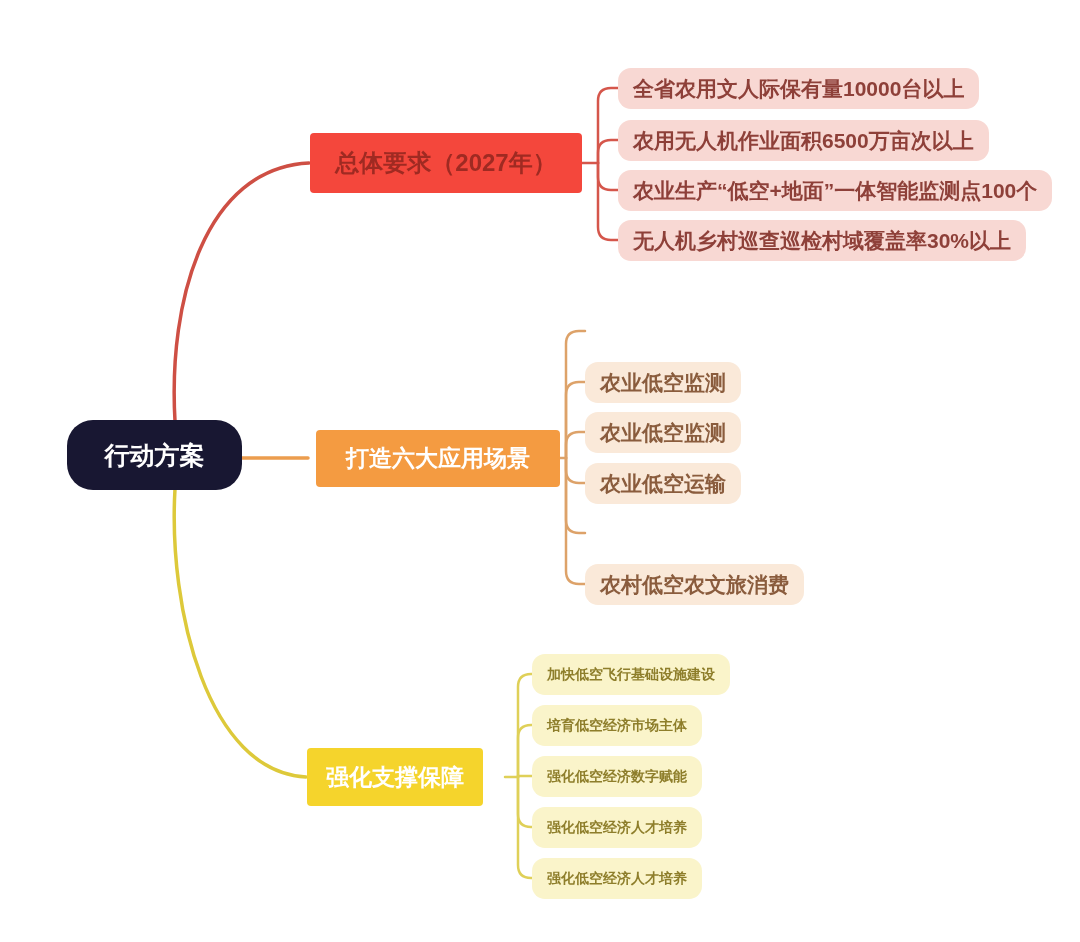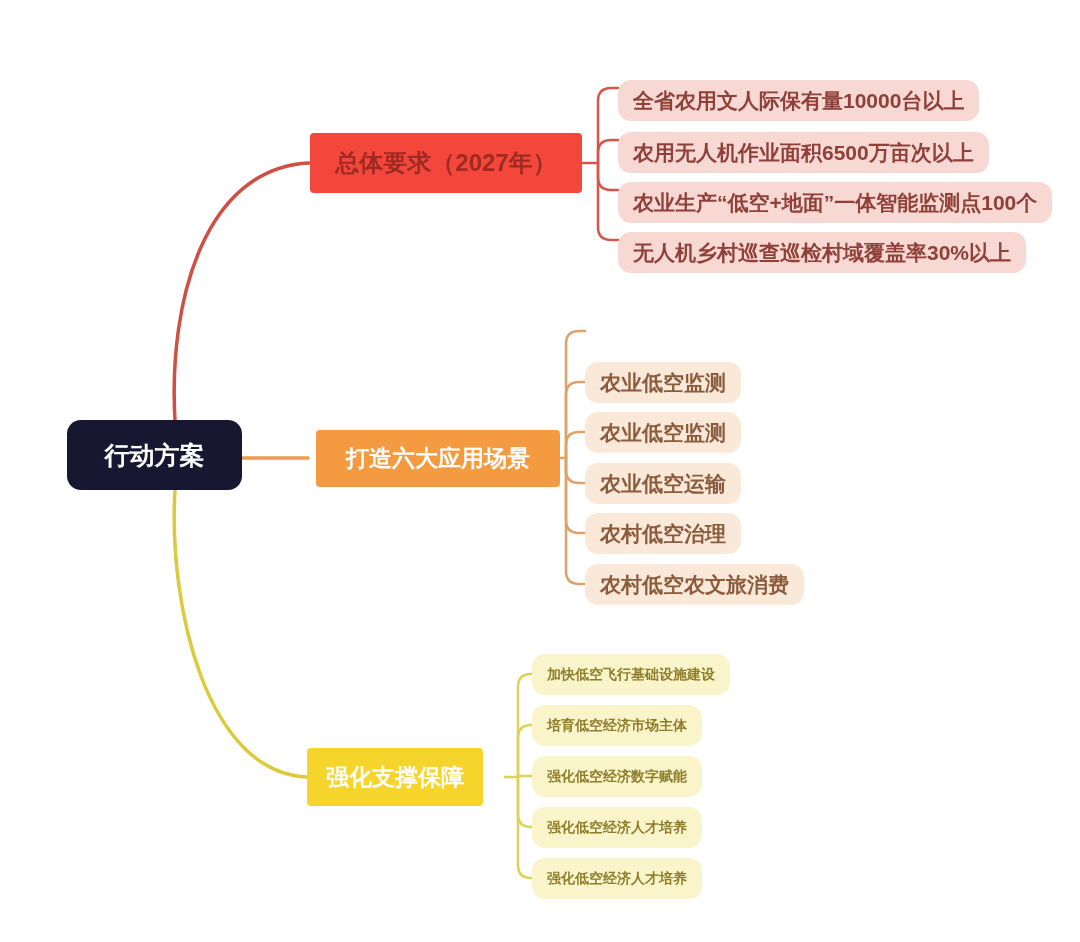--- a/index.html
+++ b/index.html
@@ -32,21 +32,21 @@
     font-weight: bold;
     white-space: nowrap;
     box-sizing: border-box;
   }
   .root {
     left: 67px; top: 420px;
     width: 175px; height: 70px;
     background: #181732;
     color: #ffffff;
     font-size: 25px;
-    border-radius: 14px;
+    border-radius: 26px;
   }
   .branch {
     border-radius: 4px;
   }
   .branch-red {
     left: 310px; top: 133px;
     width: 272px; height: 60px;
     background: #f4473c;
     color: #9f2a22;
     font-size: 24px;
@@ -73,21 +73,20 @@
     padding: 0 15px;
     border-radius: 13px;
     font-weight: bold;
     font-size: 21px;
     white-space: nowrap;
   }
   .leaf-pink {
     left: 618px;
     background: #f8d8d3;
     color: #8e4039;
-    margin-top: 12px;
   }
   .leaf-peach {
     left: 585px;
     background: #fae9d9;
     color: #8a5c3d;
   }
   .leaf-cream {
     left: 532px;
     background: #faf4ca;
     color: #8e7e2b;
@@ -142,21 +141,20 @@
   <div class="node branch branch-yellow">强化支撑保障</div>
 
   <div class="leaf leaf-pink" style="top:68px">全省农用文人际保有量10000台以上</div>
   <div class="leaf leaf-pink" style="top:120px">农用无人机作业面积6500万亩次以上</div>
   <div class="leaf leaf-pink" style="top:170px">农业生产“低空+地面”一体智能监测点100个</div>
   <div class="leaf leaf-pink" style="top:220px">无人机乡村巡查巡检村域覆盖率30%以上</div>
 
   <div class="leaf leaf-peach" style="top:362px">农业低空监测</div>
   <div class="leaf leaf-peach" style="top:412px">农业低空监测</div>
   <div class="leaf leaf-peach" style="top:463px">农业低空运输</div>
-  <div class="leaf leaf-peach" style="top:513px">农村低空治理</div>
   <div class="leaf leaf-peach" style="top:564px">农村低空农文旅消费</div>
 
   <div class="leaf leaf-cream" style="top:654px">加快低空飞行基础设施建设</div>
   <div class="leaf leaf-cream" style="top:705px">培育低空经济市场主体</div>
   <div class="leaf leaf-cream" style="top:756px">强化低空经济数字赋能</div>
   <div class="leaf leaf-cream" style="top:807px">强化低空经济人才培养</div>
   <div class="leaf leaf-cream" style="top:858px">强化低空经济人才培养</div>
 
 </div>
 

